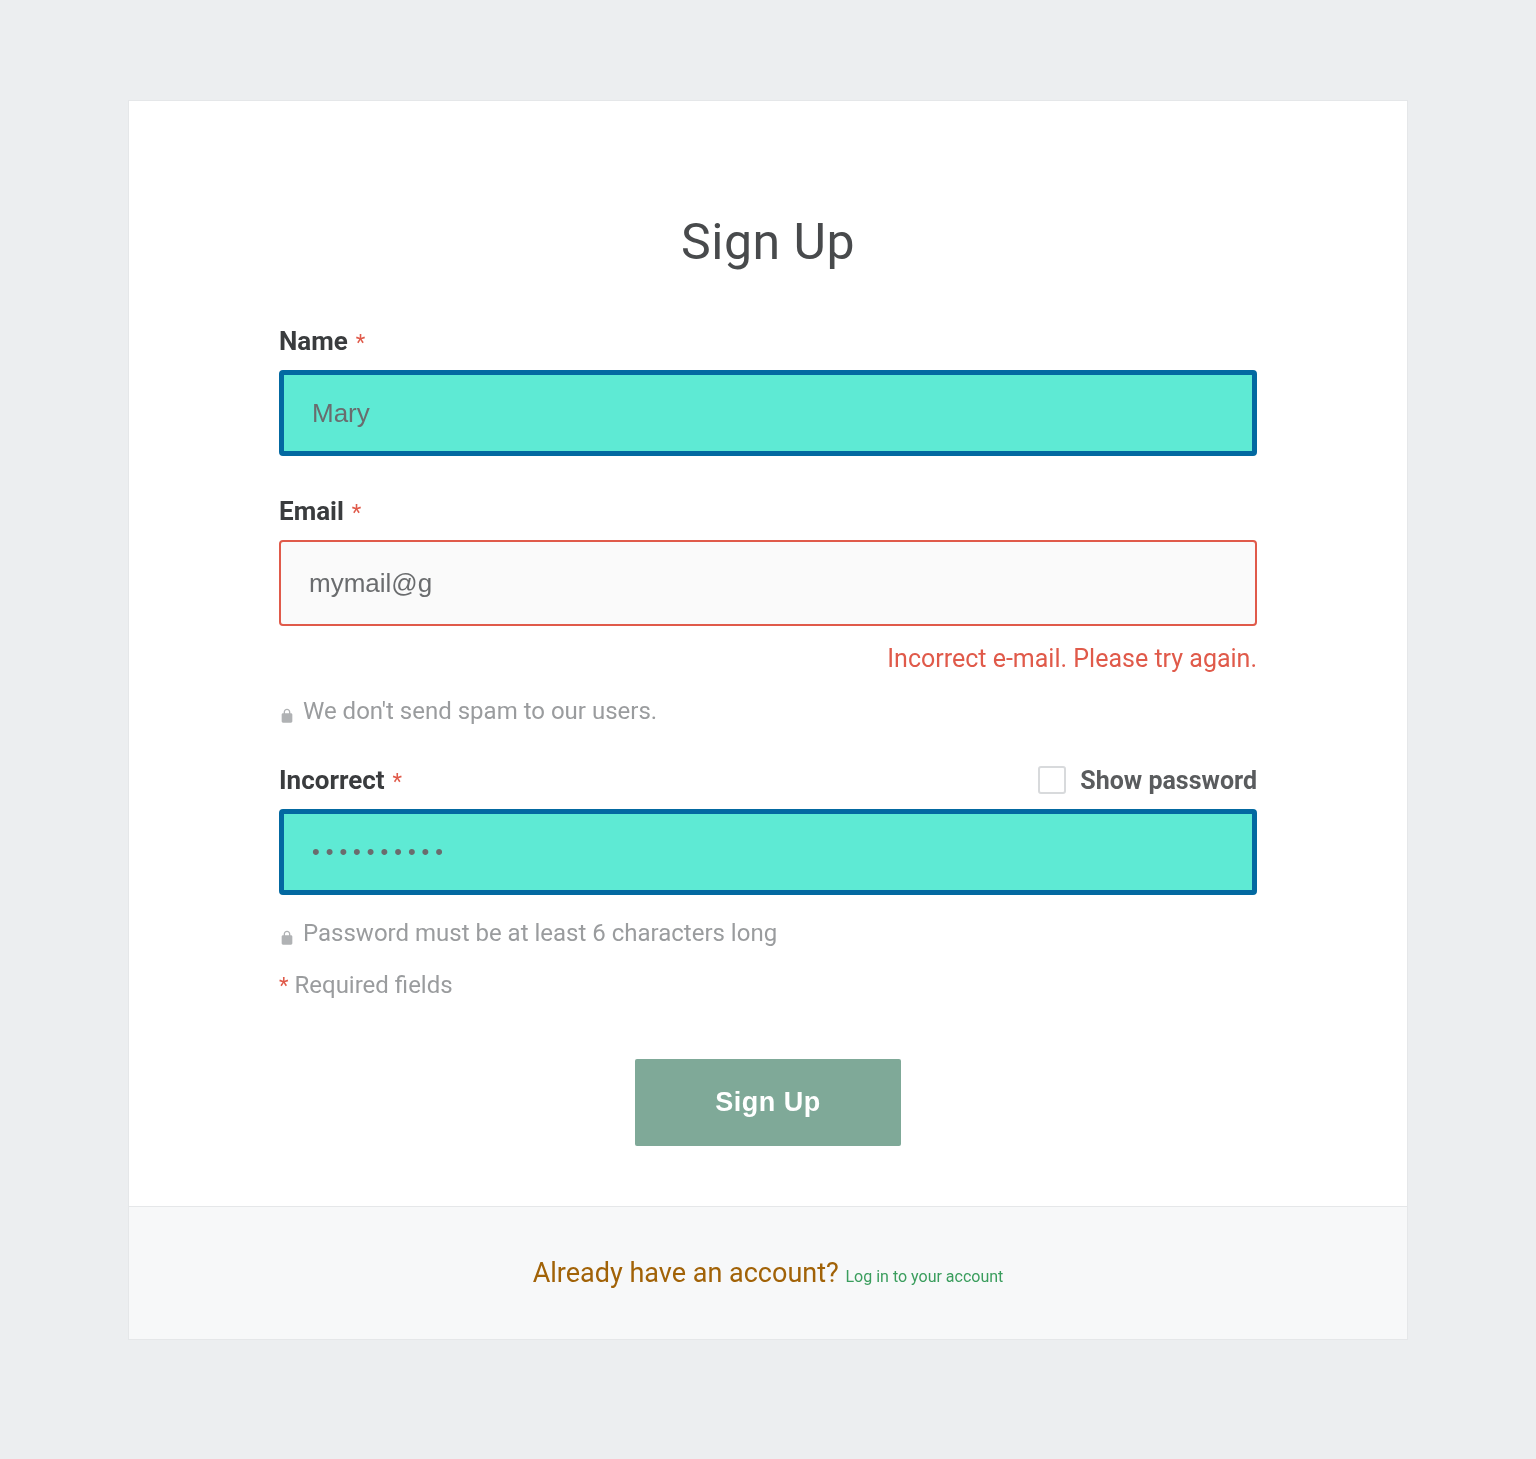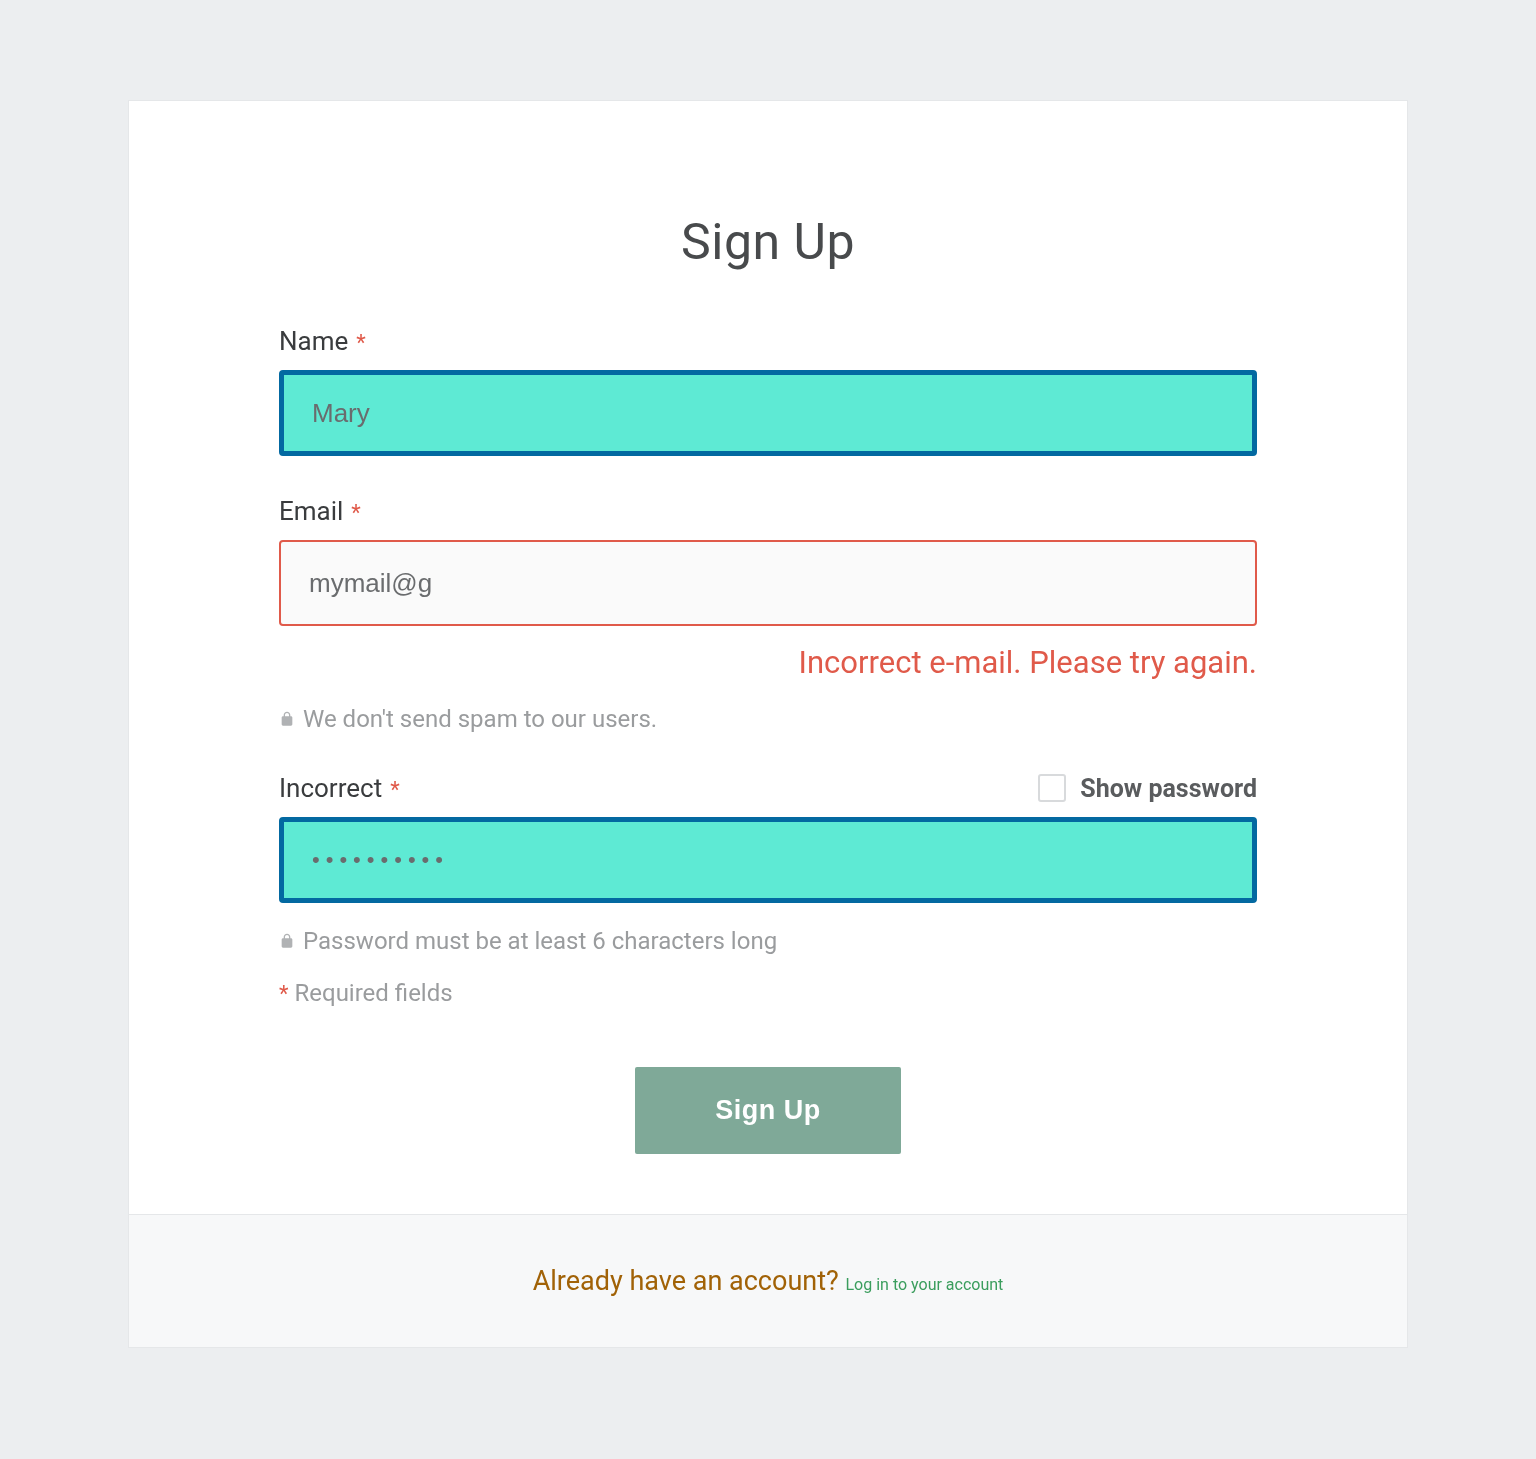--- a/index.html
+++ b/index.html
@@ -44,21 +44,21 @@
     
     .label-row {
       display: flex;
       justify-content: space-between;
       align-items: center;
       margin-bottom: 14px;
     }
     
     .label {
       font-size: 26px;
-      font-weight: 400;
+      font-weight: 700;
       color: #3a3c3e;
     }
     
     .required-asterisk {
       color: #e05a4a;
       font-size: 22px;
       margin-left: 4px;
       font-weight: 400;
     }
     
@@ -78,31 +78,31 @@
       border: 2px solid #e05a4a;
       background-color: #fafafa;
     }
     
     .input::placeholder {
       color: #9a9c9e;
     }
     
     .error-message {
       color: #e05a4a;
-      font-size: 31px;
+      font-size: 25px;
       text-align: right;
       margin-top: 18px;
     }
     
     .helper-text {
       color: #9a9c9e;
       font-size: 24px;
       margin-top: 24px;
       display: flex;
-      align-items: center;
+      align-items: flex-end;
       gap: 8px;
     }
     
     .helper-text-no-icon {
       color: #9a9c9e;
       font-size: 24px;
       margin-top: 24px;
     }
     
     .helper-text-no-icon .required-asterisk {

